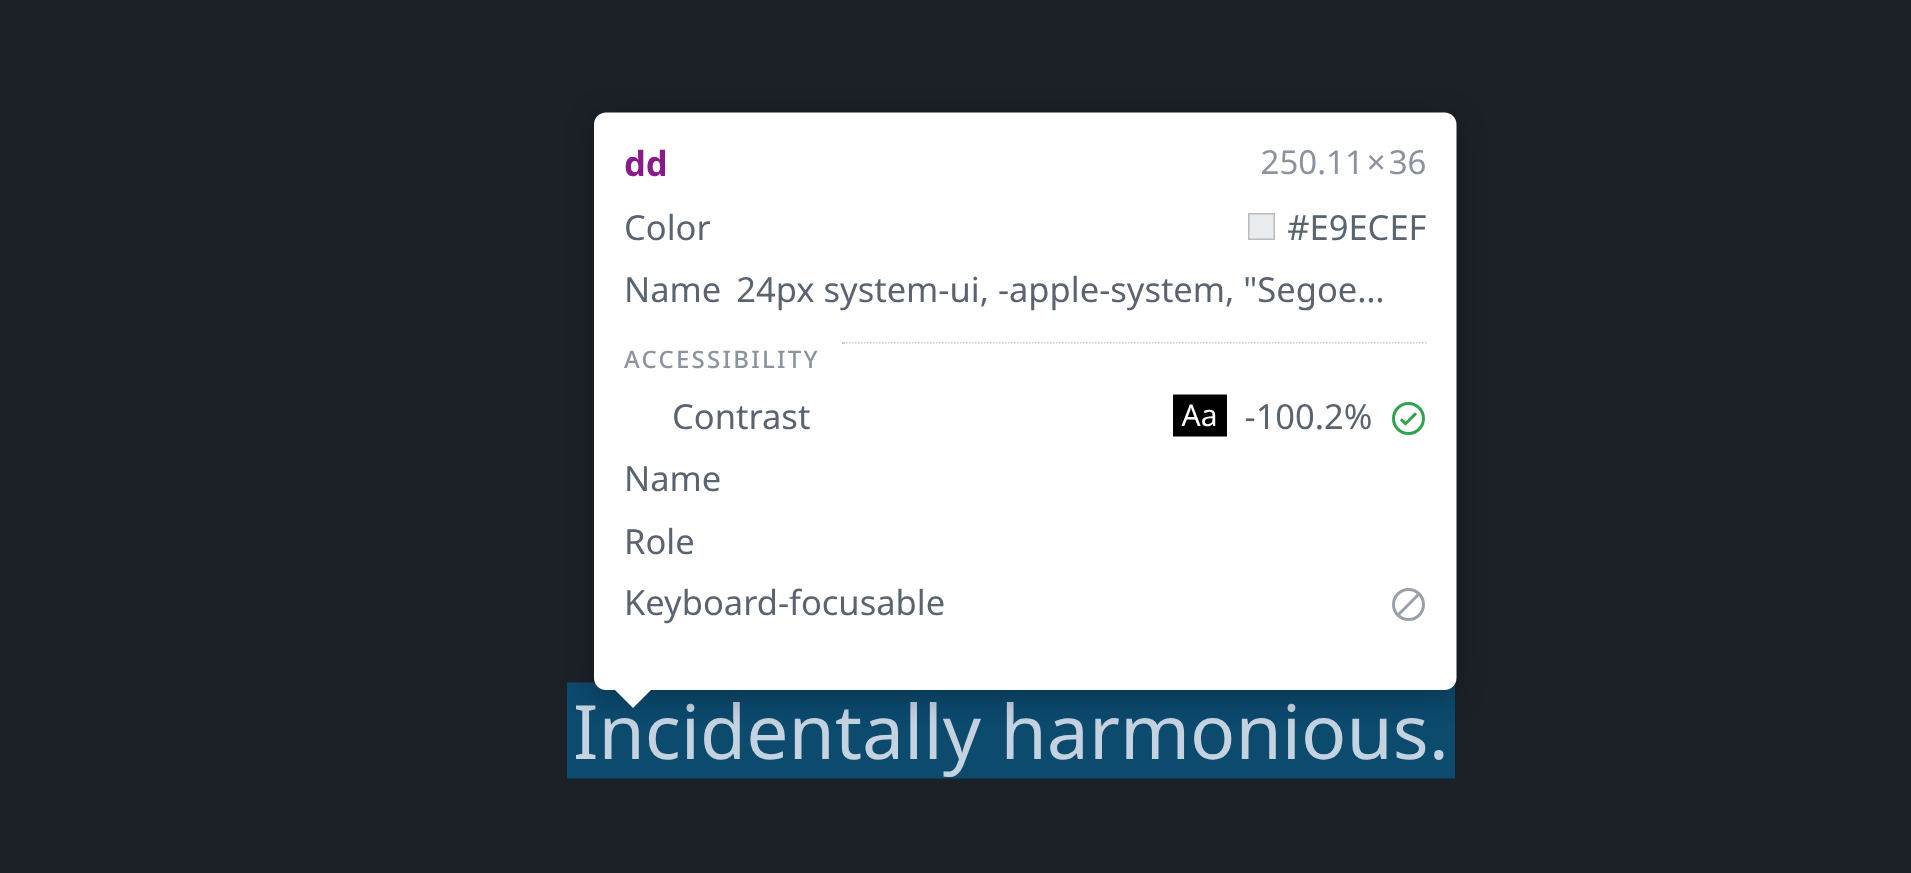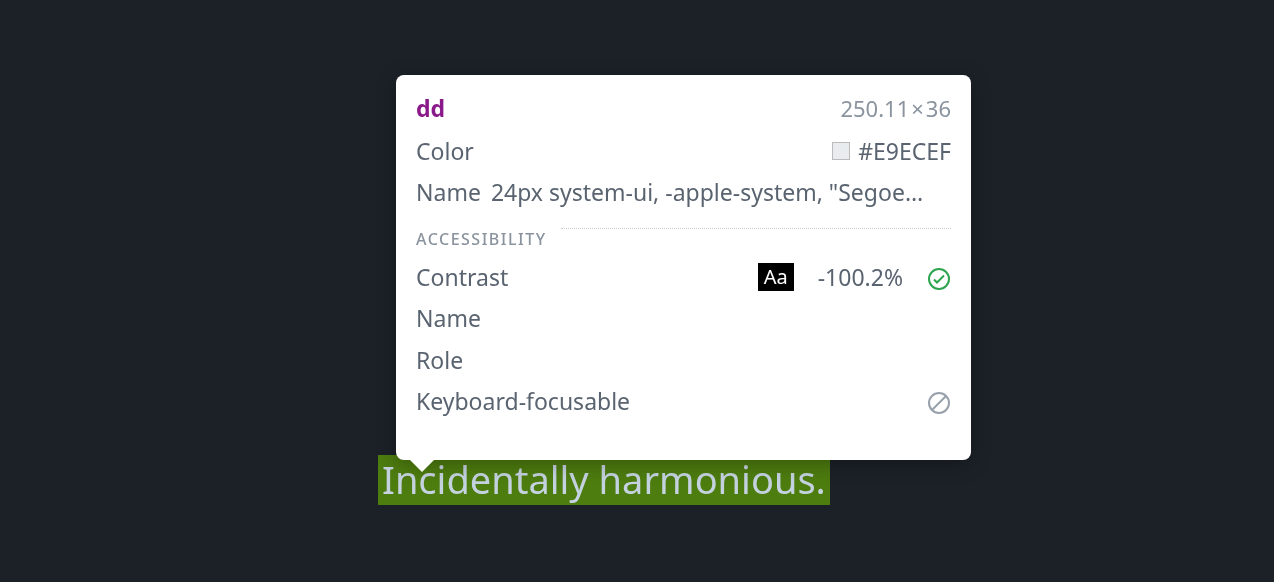--- a/index.html
+++ b/index.html
@@ -9,23 +9,23 @@
     background: #1c2128;
     font-family: system-ui, -apple-system, "Segoe UI", Roboto, sans-serif;
     position: relative;
     overflow: hidden;
   }
 
   .highlighted-text {
     position: absolute;
     left: 378px;
     top: 455px;
-    background: #4d7c0f;
+    background: #0c4a6e;
     color: #c5d3e0;
-    font-size: 38px;
+    font-size: 50px;
     padding: 2px 4px;
     line-height: 1.2;
     white-space: nowrap;
   }
 
   .tooltip {
     position: absolute;
     left: 396px;
     top: 75px;
     width: 575px;
@@ -86,22 +86,22 @@
     color: #8a939e;
     font-weight: 500;
   }
   .section-line {
     flex: 1;
     margin-left: 14px;
     border-top: 1px dotted #c7ccd1;
     height: 0;
   }
 
-  .contrast-row { justify-content: space-between; }
-  .contrast-right { display: flex; align-items: center; gap: 24px; }
+  .contrast-row { justify-content: space-between; margin-left: 32px; }
+  .contrast-right { display: flex; align-items: center; gap: 12px; }
   .aa-badge {
     background: #000;
     color: #fff;
     font-size: 20px;
     padding: 2px 6px;
     line-height: 1.2;
   }
   .contrast-value { color: #5a6470; }
 
   .check-icon { width: 24px; height: 24px; display: inline-block; }

